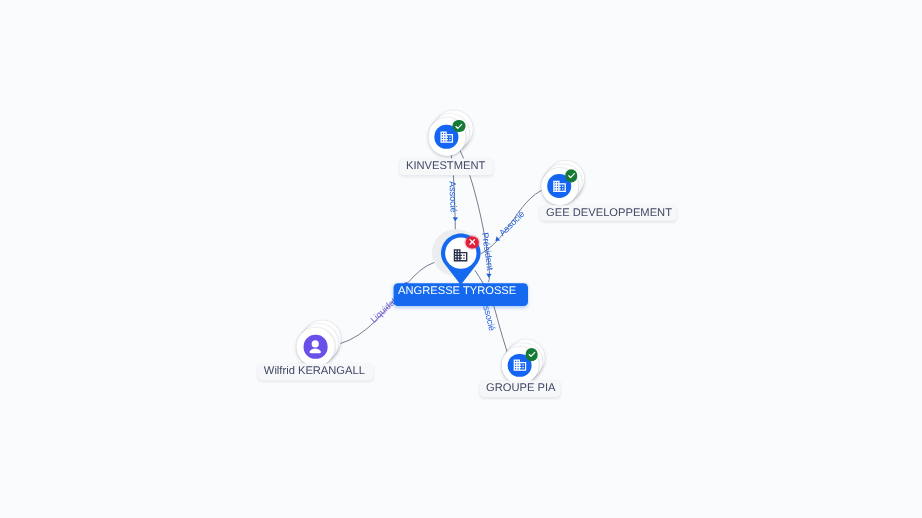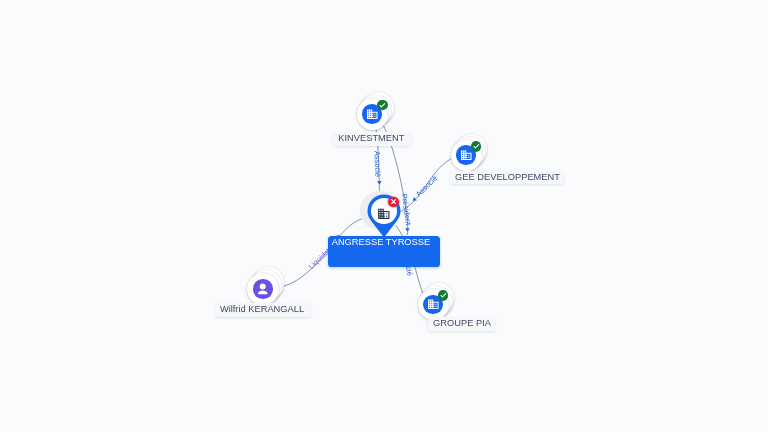--- a/index.html
+++ b/index.html
@@ -106,21 +106,21 @@
           <circle cx="22" cy="21" r="13.05" fill="#ffffff"></circle>
         </svg>
         <div style="position: absolute; left: 376.9px; top: 206.3px; width: 13.6px; height: 13.6px; z-index: 13;"><svg viewBox="0 0 24 24" width="13.6" height="13.6">
             <path d="M12 7V3H2v18h20V7H12zM6 19H4v-2h2v2zm0-4H4v-2h2v2zm0-4H4V9h2v2zm0-4H4V5h2v2zm4 12H8v-2h2v2zm0-4H8v-2h2v2zm0-4H8V9h2v2zm0-4H8V5h2v2zm10 12h-8v-2h2v-2h-2v-2h2v-2h-2V9h8v10zm-2-8h-2v2h2v-2zm0 4h-2v2h2v-2z" fill="#252f49"></path>
           </svg></div>
         <div class="badge" style="width: 10.6px; height: 10.6px; left: 388.4px; top: 196.5px; background: rgb(224, 33, 58); z-index: 14; box-shadow: rgba(230, 60, 90, 0.3) 0px 0px 0px 1.1px;">
           <svg viewBox="0 0 24 24" width="9.2" height="9.2">
             <path d="M7 7l10 10M17 7L7 17" fill="none" stroke="#ffffff" stroke-width="2.8" stroke-linecap="round"></path>
           </svg>
         </div>
-        <div class="nlabel sel" style="left: 327.7px; top: 236.1px; width: 112.7px; height: 31px; line-height: 13.7px; text-align: left; z-index: 20;">ANGRESSE TYROSSE</div>
+        <div class="nlabel sel" style="left: 327.7px; top: 236.1px; width: 112.7px; height: 19px; line-height: 13.7px; text-align: left; z-index: 20;">ANGRESSE TYROSSE</div>
       </div>
       <div class="node" style="left: 0px; top: 0px;">
         <div class="stackcircle" style="width: 31.6px; height: 31.6px; left: 252.6px; top: 267.3px; z-index: 8;"></div>
         <div class="stackcircle" style="width: 31.6px; height: 31.6px; left: 250px; top: 270.3px; z-index: 9;"></div>
         <div class="maincircle" style="width: 31.6px; height: 31.6px; left: 247.4px; top: 273.3px; z-index: 11;"></div>
         <div class="iconcircle" style="left: 253.08px; top: 279.28px; width: 19.44px; height: 19.44px; background: rgb(106, 79, 232); z-index: 12;">
           <svg viewBox="0 0 24 24" width="13.4" height="13.4" style="position: relative; top: 0px;">
             <circle cx="12" cy="8.25" r="5.35" fill="#ffffff"></circle>
             <path d="M12 15.2c-4.1 0-7.4 2.3-8.4 4.5-.5 1.1.2 2.3 1.4 2.3h14c1.2 0 1.9-1.2 1.4-2.3-1-2.2-4.3-4.5-8.4-4.5z" fill="#ffffff"></path>
           </svg>
@@ -134,16 +134,16 @@
         <div class="iconcircle" style="left: 423.38px; top: 294.58px; width: 19.44px; height: 19.44px; background: rgb(21, 101, 245); z-index: 12;">
           <svg viewBox="0 0 24 24" width="12.6" height="12.6" style="position: relative; top: 0px;">
             <path d="M12 7V3H2v18h20V7H12zM6 19H4v-2h2v2zm0-4H4v-2h2v2zm0-4H4V9h2v2zm0-4H4V5h2v2zm4 12H8v-2h2v2zm0-4H8v-2h2v2zm0-4H8V9h2v2zm0-4H8V5h2v2zm10 12h-8v-2h2v-2h-2v-2h2v-2h-2V9h8v10zm-2-8h-2v2h2v-2zm0 4h-2v2h2v-2z" fill="#ffffff"></path>
           </svg>
         </div>
         <div class="badge" style="width: 10.7px; height: 10.7px; left: 437.8px; top: 290.05px; background: rgb(21, 122, 54); z-index: 14;">
           <svg viewBox="0 0 24 24" width="8.6" height="8.6">
             <path d="M5.6 12.4l4.1 4.3 8.9-9.3" fill="none" stroke="#ffffff" stroke-width="2.85" stroke-linecap="round" stroke-linejoin="round"></path>
           </svg>
         </div>
-        <div class="nlabel plain" style="left: 399.9px; top: 317.3px; width: 67px; height: 13.7px; line-height: 13.7px; text-align: center; z-index: 20; margin-left: 28px;">GROUPE PIA</div>
+        <div class="nlabel plain" style="left: 399.9px; top: 317.3px; width: 67px; height: 13.7px; line-height: 13.7px; text-align: center; z-index: 20;">GROUPE PIA</div>
       </div>
     </div>
 </div>
 
 </body></html>

